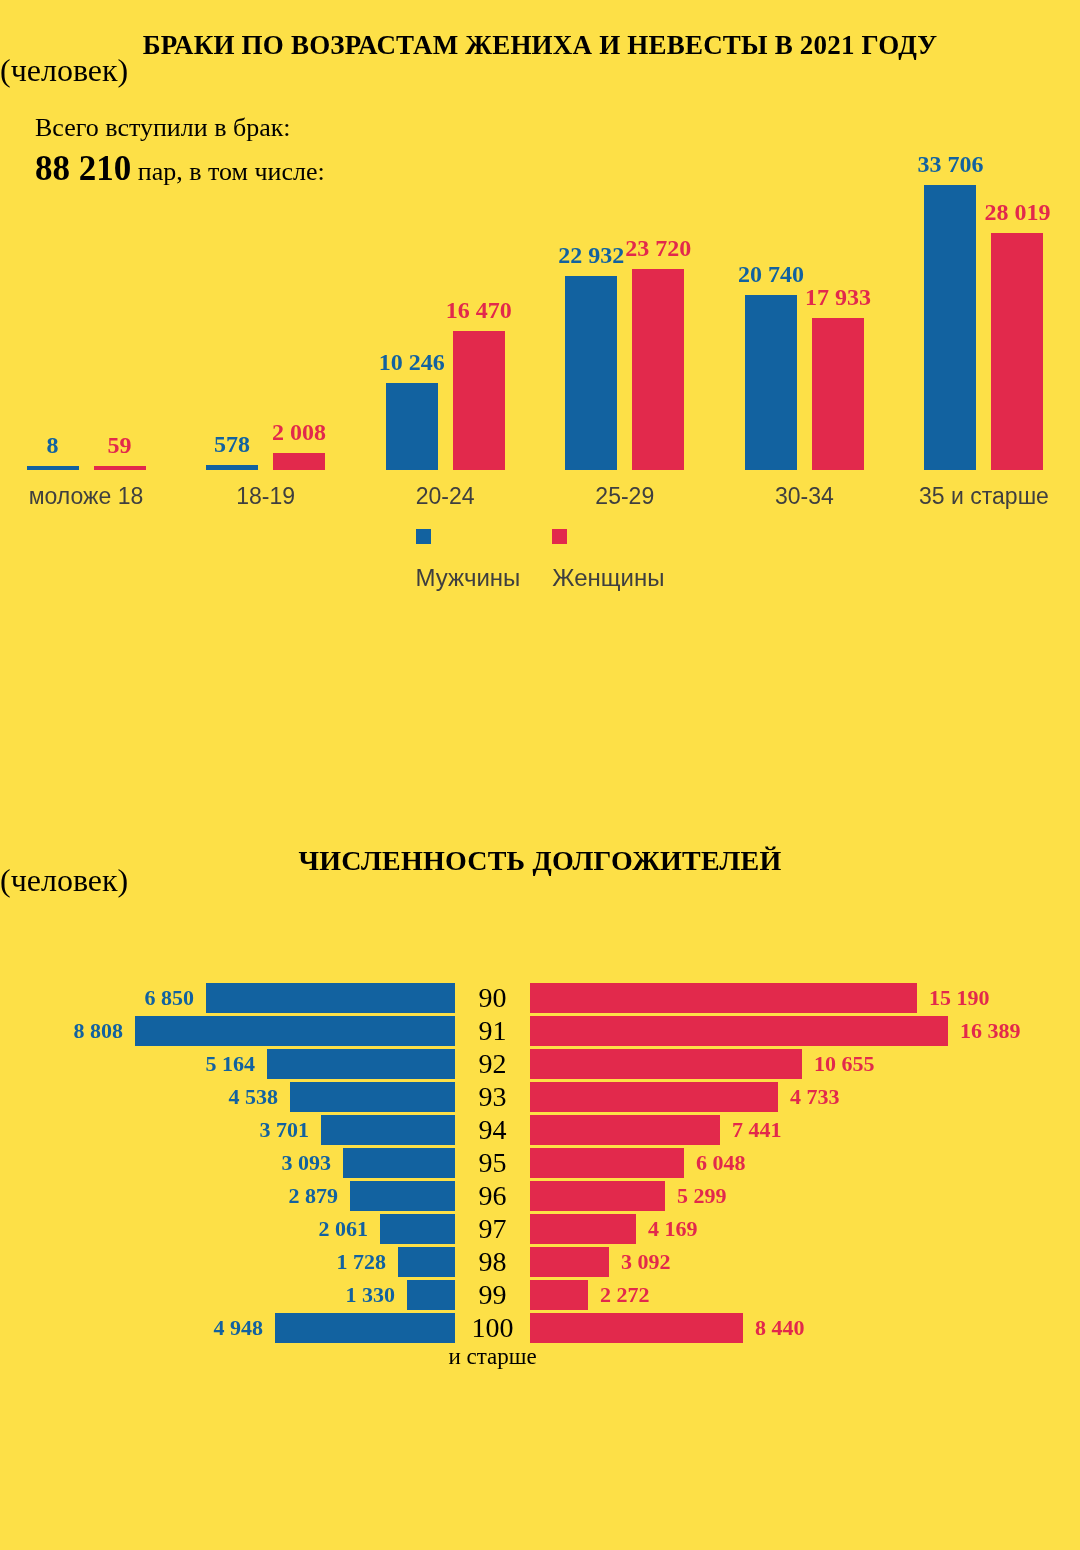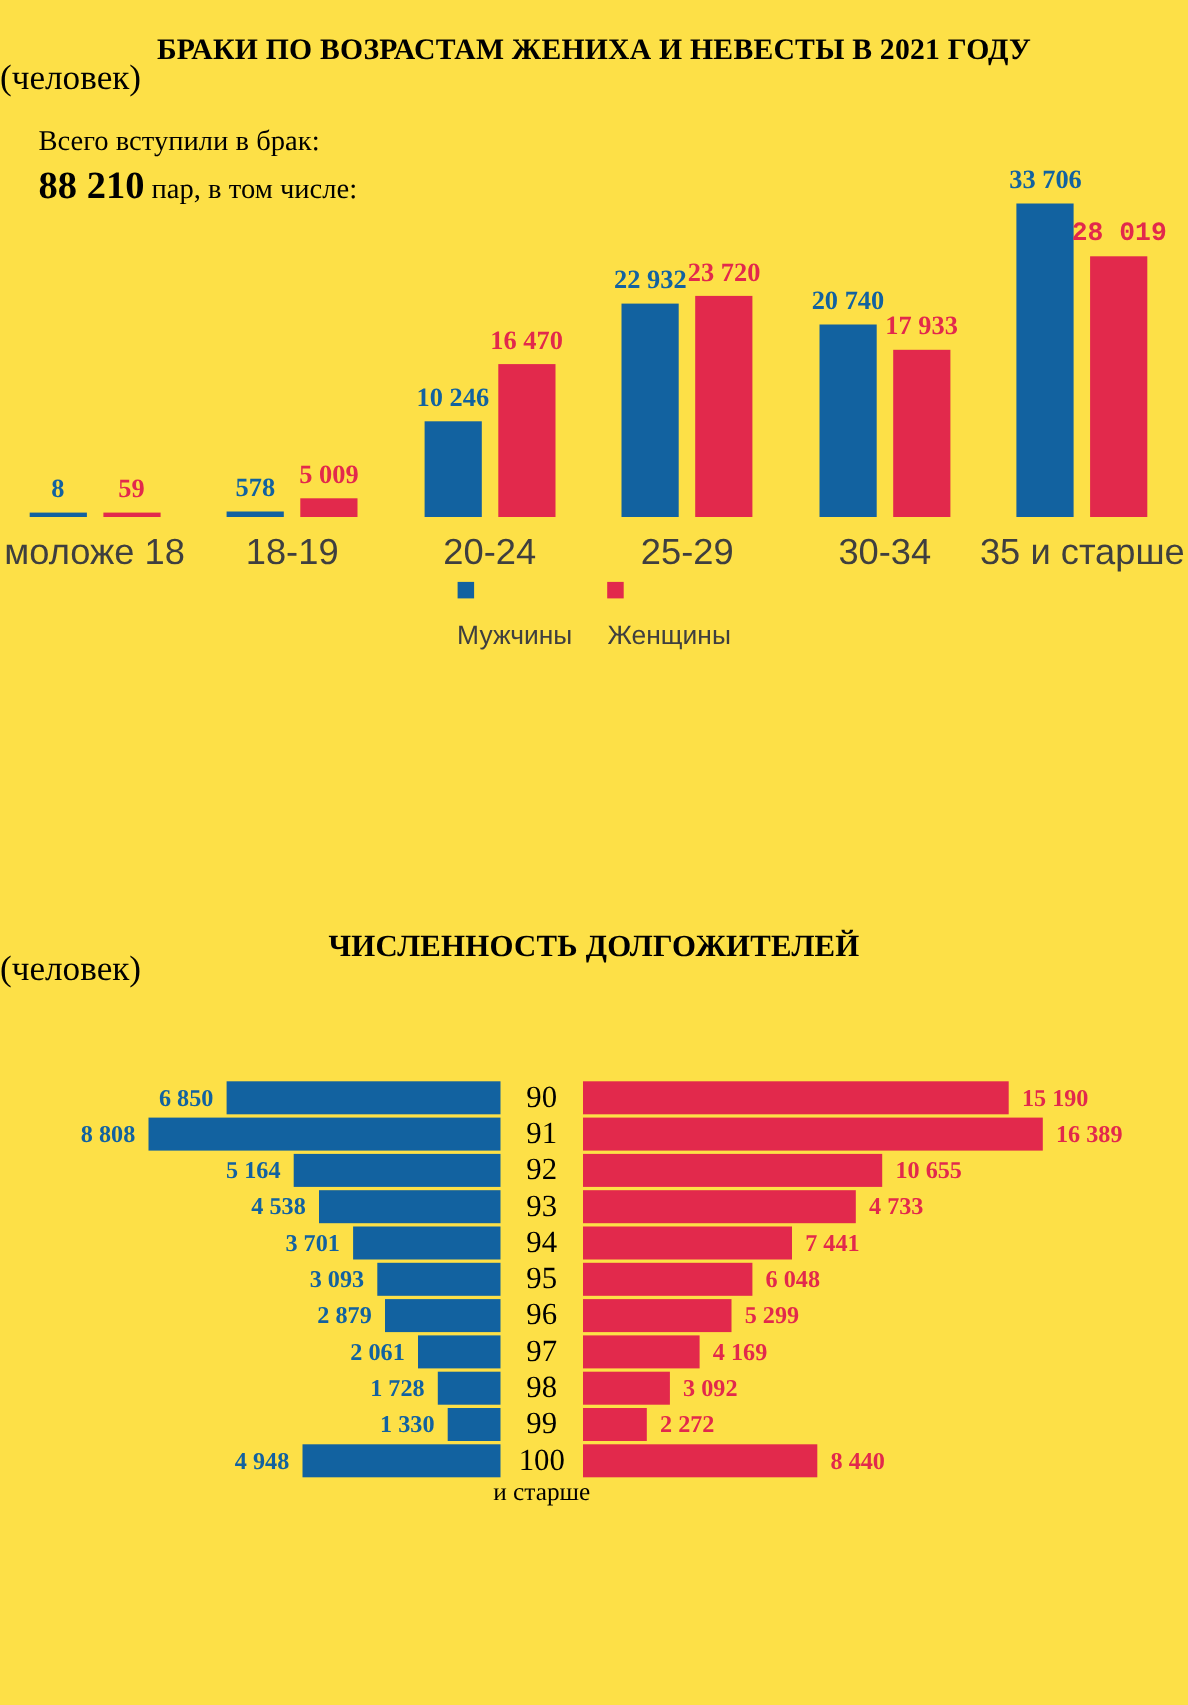--- a/index.html
+++ b/index.html
@@ -19,21 +19,21 @@
   .bars{display:flex;gap:15px;height:285px;align-items:flex-end;}
   .bar-col{position:relative;width:52px;height:285px;}
   .bar{position:absolute;bottom:0;left:0;width:52px;}
   .bar.men{background:var(--men);}
   .bar.women{background:var(--women);}
   .bar-value{position:absolute;left:50%;transform:translateX(-50%);
              white-space:nowrap;font-weight:bold;font-size:24px;}
   .bar-value.men{color:var(--men);}
   .bar-value.women{color:var(--women);}
   .cat-label{margin-top:13px;font-family:"Liberation Sans",sans-serif;
-             font-size:33px;color:var(--cat);white-space:nowrap;}
+             font-size:23px;color:var(--cat);white-space:nowrap;}
   #legend1{position:absolute;top:529px;left:0;width:100%;display:flex;
            justify-content:center;gap:32px;font-family:"Liberation Sans",sans-serif;
            font-size:24px;color:var(--cat);}
   .legend-item{display:flex;align-items:flex-start;gap:20px;flex-direction:column;}
   .swatch{width:15px;height:15px;display:inline-block;}
   .swatch.men{background:var(--men);}
   .swatch.women{background:var(--women);}
   
   #t2{top:822px;font-size:28px;}
   #s2{top:862px;}
@@ -83,21 +83,21 @@
           </div>
           <div class="cat-label">моложе 18</div>
         </div>
         <div class="bar-group">
           <div class="bars">
             <div class="bar-col">
               <div class="bar-value men" style="bottom: 12px;">578</div>
               <div class="bar men" style="height: 5px;"></div>
             </div>
             <div class="bar-col">
-              <div class="bar-value women" style="bottom: 24px;">5 009</div>
+              <div class="bar-value women" style="bottom: 24px;">2 008</div>
               <div class="bar women" style="height: 17px;"></div>
             </div>
           </div>
           <div class="cat-label">18-19</div>
         </div>
         <div class="bar-group">
           <div class="bars">
             <div class="bar-col">
               <div class="bar-value men" style="bottom: 94px;">10 246</div>
               <div class="bar men" style="height: 87px;"></div>
@@ -135,21 +135,21 @@
           </div>
           <div class="cat-label">30-34</div>
         </div>
         <div class="bar-group">
           <div class="bars">
             <div class="bar-col">
               <div class="bar-value men" style="bottom: 292px;">33 706</div>
               <div class="bar men" style="height: 285px;"></div>
             </div>
             <div class="bar-col">
-              <div class="bar-value women" style="bottom: 244px; font-family: Liberation Mono, monospace;">28 019</div>
+              <div class="bar-value women" style="bottom: 244px;">28 019</div>
               <div class="bar women" style="height: 237px;"></div>
             </div>
           </div>
           <div class="cat-label">35 и старше</div>
         </div>
       </div>
     <div id="legend1">
         <div class="legend-item">
           <span class="swatch men"></span>
           <span>Мужчины</span>

